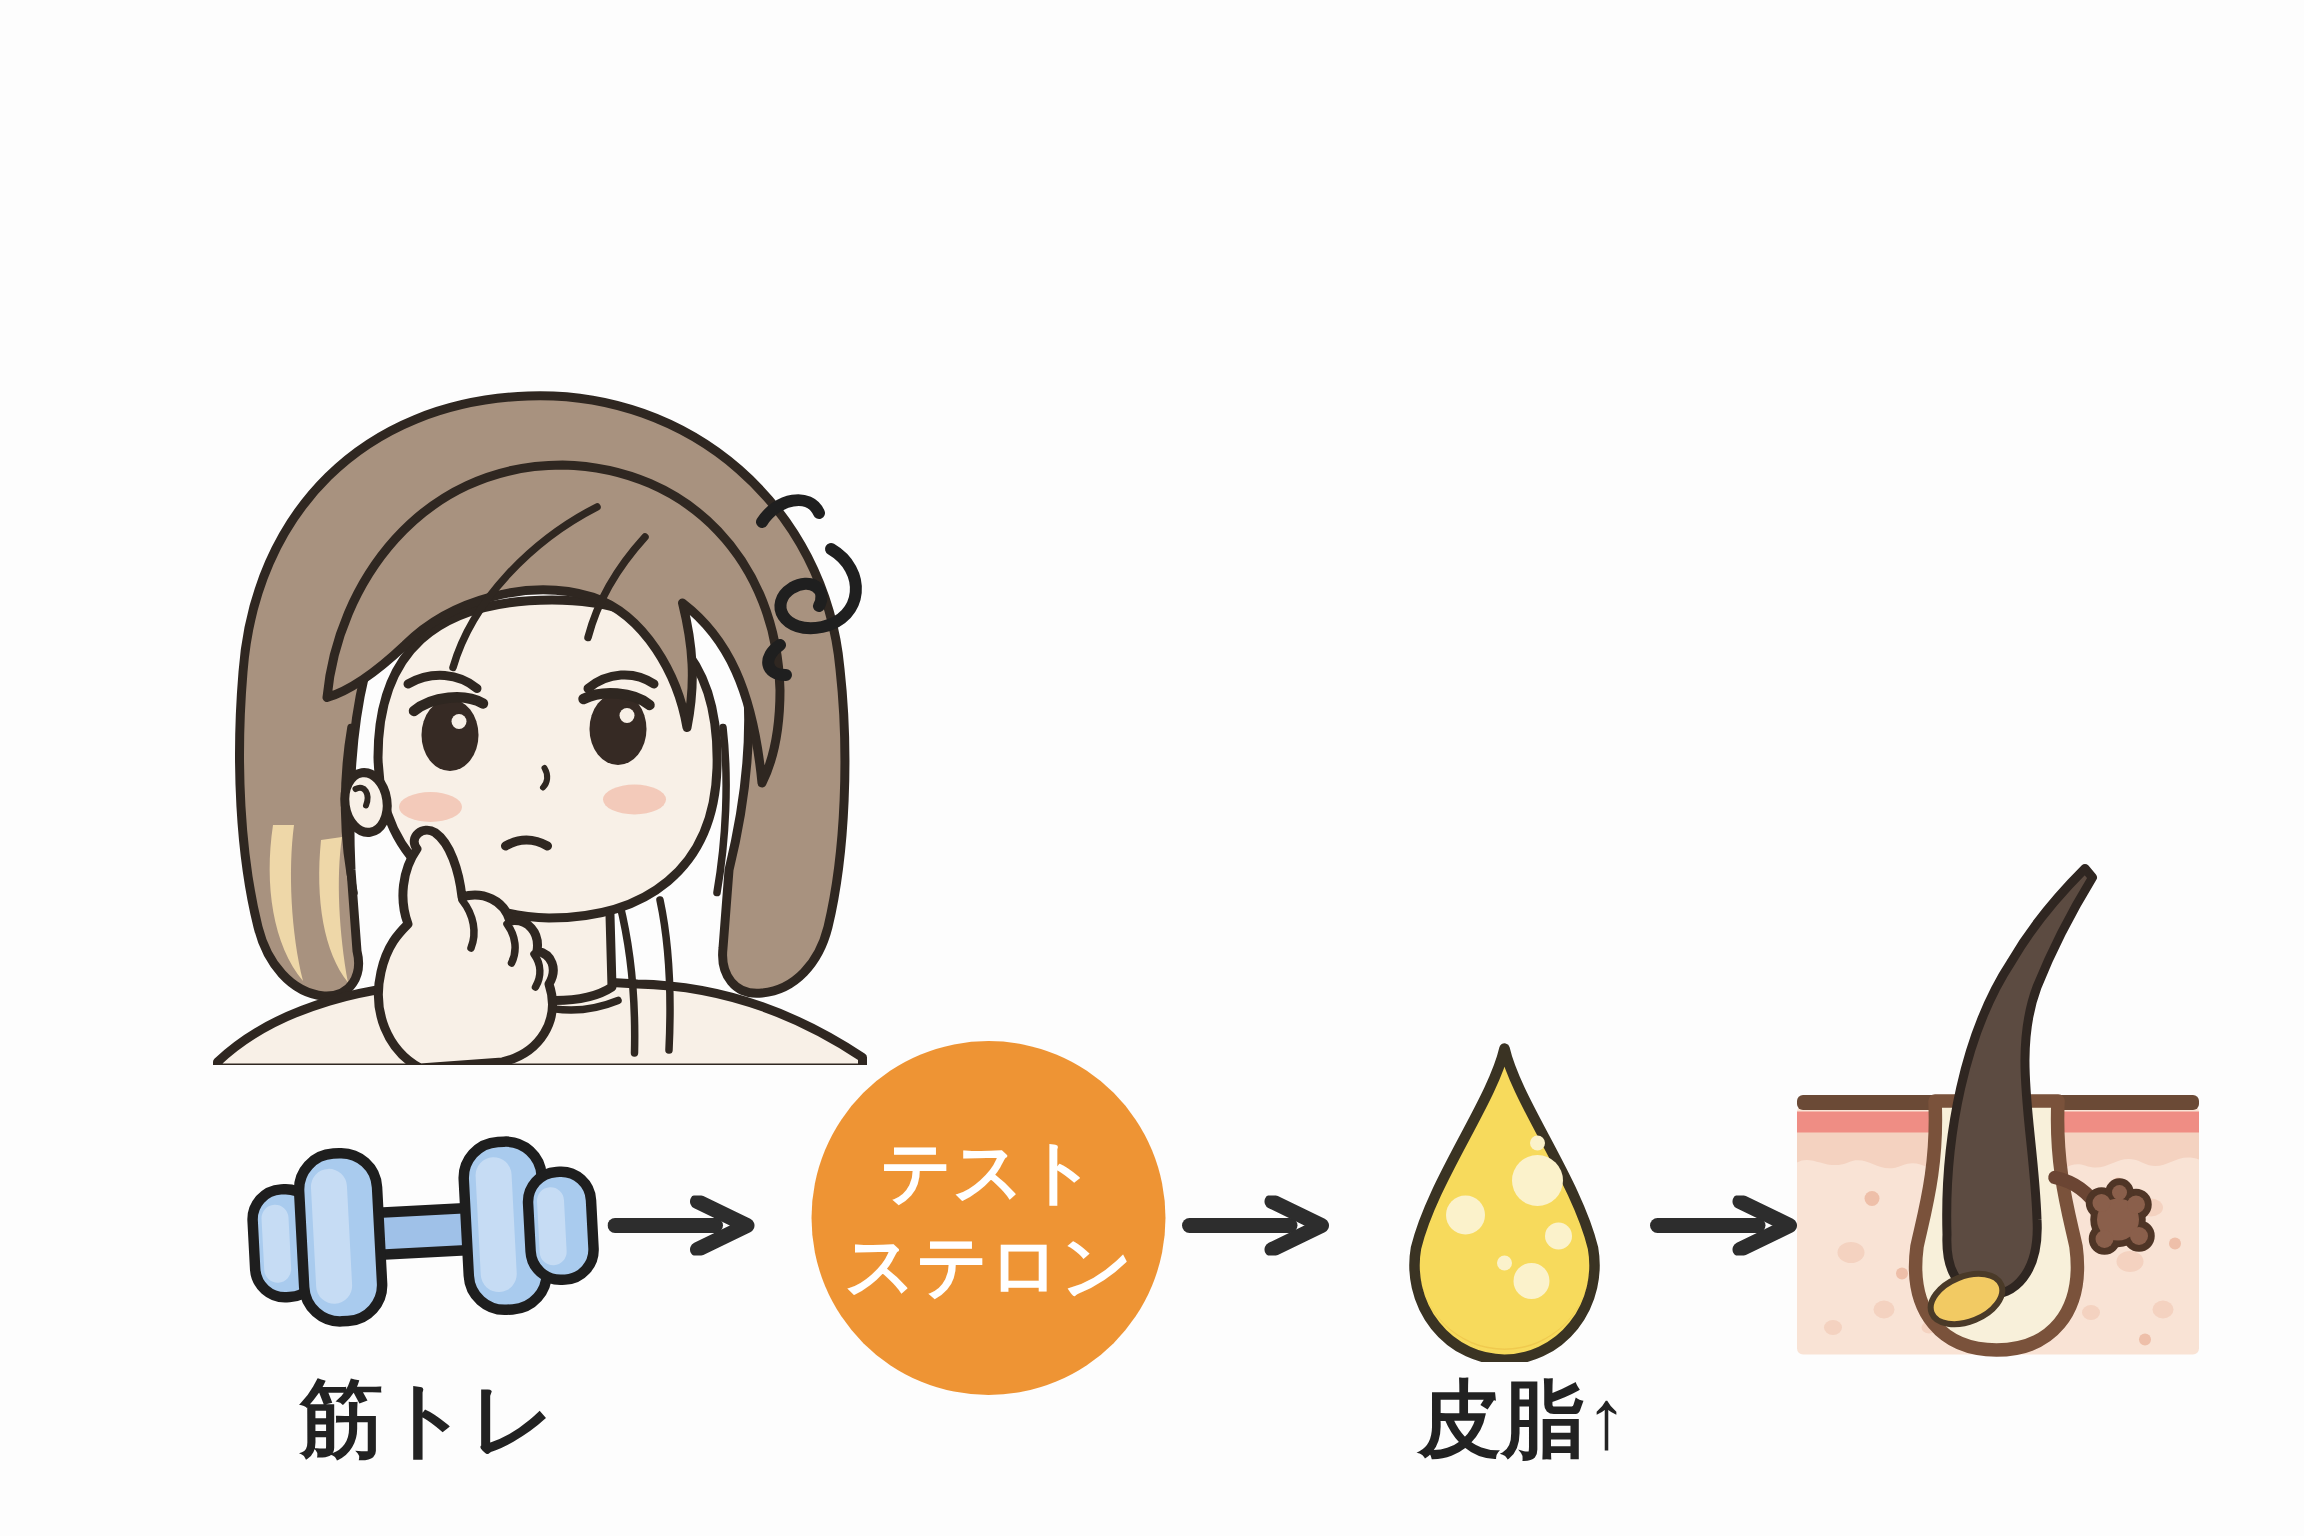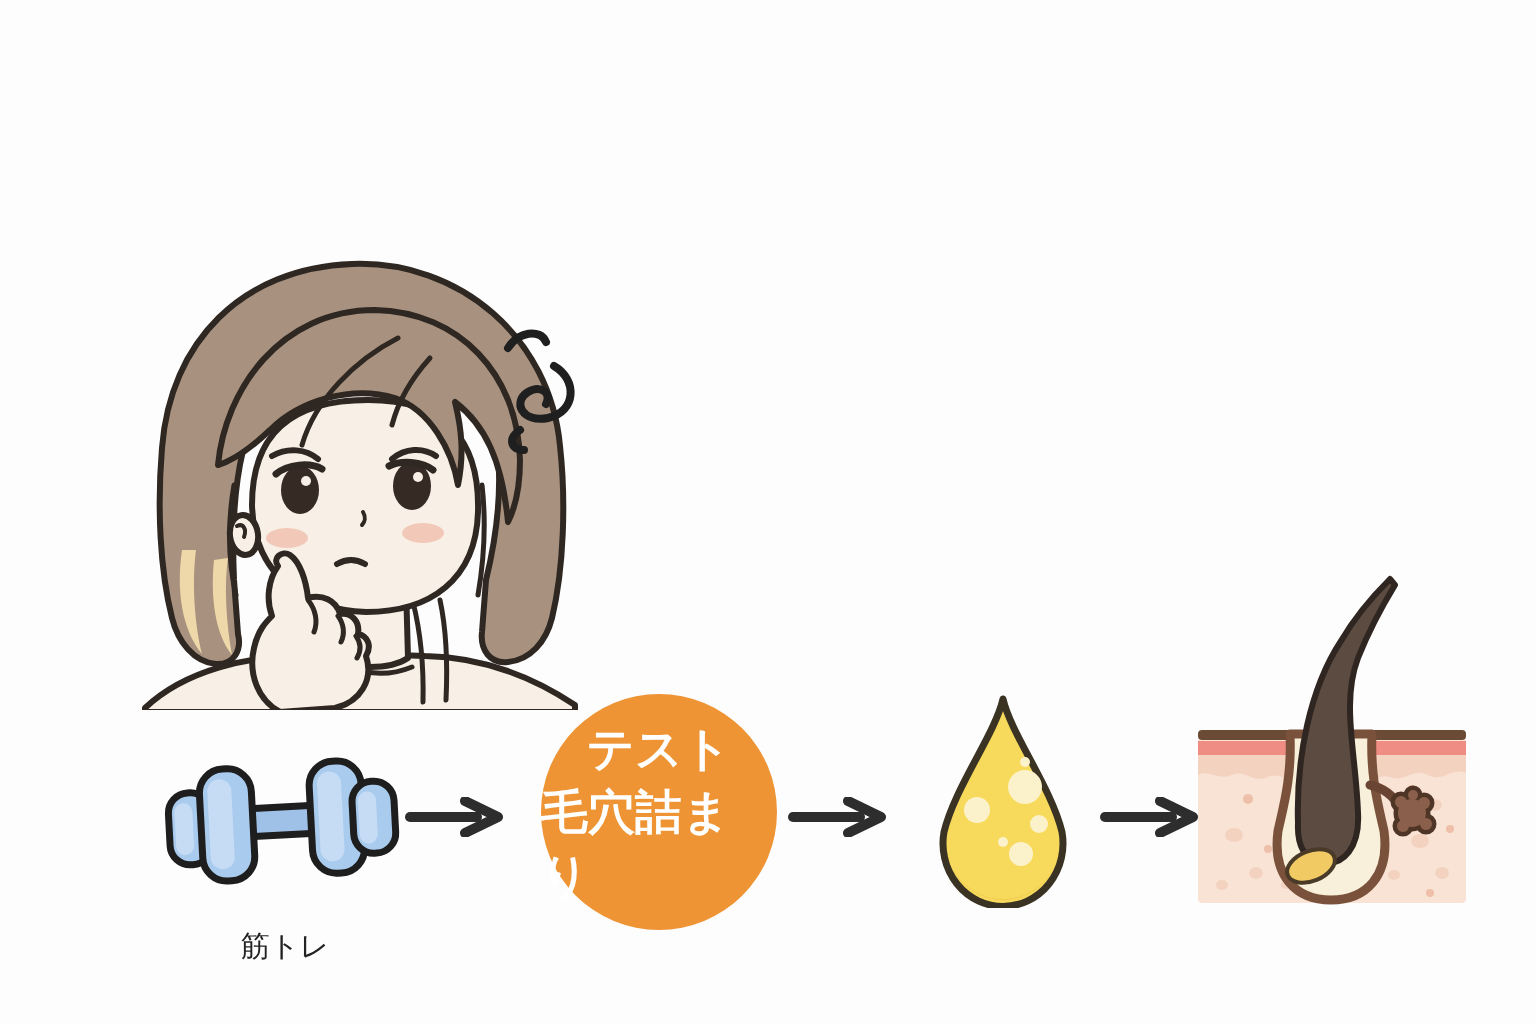--- a/index.html
+++ b/index.html
@@ -12,21 +12,21 @@
   .stage{position:absolute;left:0;top:0;width:1536px;height:1024px;}
   .title{
     position:absolute;left:0;top:66px;width:1536px;
     text-align:center;
     font-size:74px;font-weight:700;color:#3c3c3c;
     letter-spacing:1px;white-space:nowrap;
   }
   .abs{position:absolute;}
   .flow-label{
     position:absolute;top:916px;height:60px;
-    font-size:29px;font-weight:400;color:#222222;
+    font-size:56px;font-weight:700;color:#222222;
     text-align:center;line-height:60px;white-space:nowrap;
   }
   .t-circle{
     position:absolute;left:541px;top:694px;width:236px;height:236px;
     border-radius:50%;background:#ee9434;
     display:flex;flex-direction:column;align-items:center;justify-content:center;
     color:#ffffff;font-size:47px;font-weight:700;line-height:1.35;
   }
   svg{display:block;}
 </style>
@@ -142,21 +142,21 @@
 
   <svg class="abs" style="left:405px;top:797px;" width="100" height="40" viewBox="0 0 100 40">
     <g stroke="#2d2d2d" stroke-width="10" stroke-linecap="round" stroke-linejoin="round" fill="none">
       <line x1="5" y1="20" x2="72" y2="20"></line>
         <polyline points="60,4 93,20 60,36"></polyline>
     </g>
   </svg>
 
   <div class="t-circle">
     <div>テスト</div>
-    <div>毛穴詰まり</div>
+    <div>ステロン</div>
   </div>
 
   <svg class="abs" style="left:788px;top:797px;" width="100" height="40" viewBox="0 0 100 40">
     <g stroke="#2d2d2d" stroke-width="10" stroke-linecap="round" stroke-linejoin="round" fill="none">
       <line x1="5" y1="20" x2="72" y2="20"></line>
         <polyline points="60,4 93,20 60,36"></polyline>
     </g>
   </svg>
 
   <svg class="abs" style="left:933px;top:692px;" width="140" height="216" viewBox="0 0 140 216">
@@ -232,14 +232,15 @@
           <circle cx="203" cy="229" r="6"></circle>
         <circle cx="226" cy="230" r="6"></circle>
           <circle cx="228" cy="251" r="6"></circle>
         <circle cx="205" cy="253" r="6"></circle>
           <circle cx="215" cy="222" r="5"></circle>
       </g>
     </g>
   </svg>
 
   <div class="flow-label" style="left:160px;width:250px;">筋トレ</div>
+  <div class="flow-label" style="left:890px;width:250px;">皮脂↑</div>
 
 </div>
 
 </body></html>

